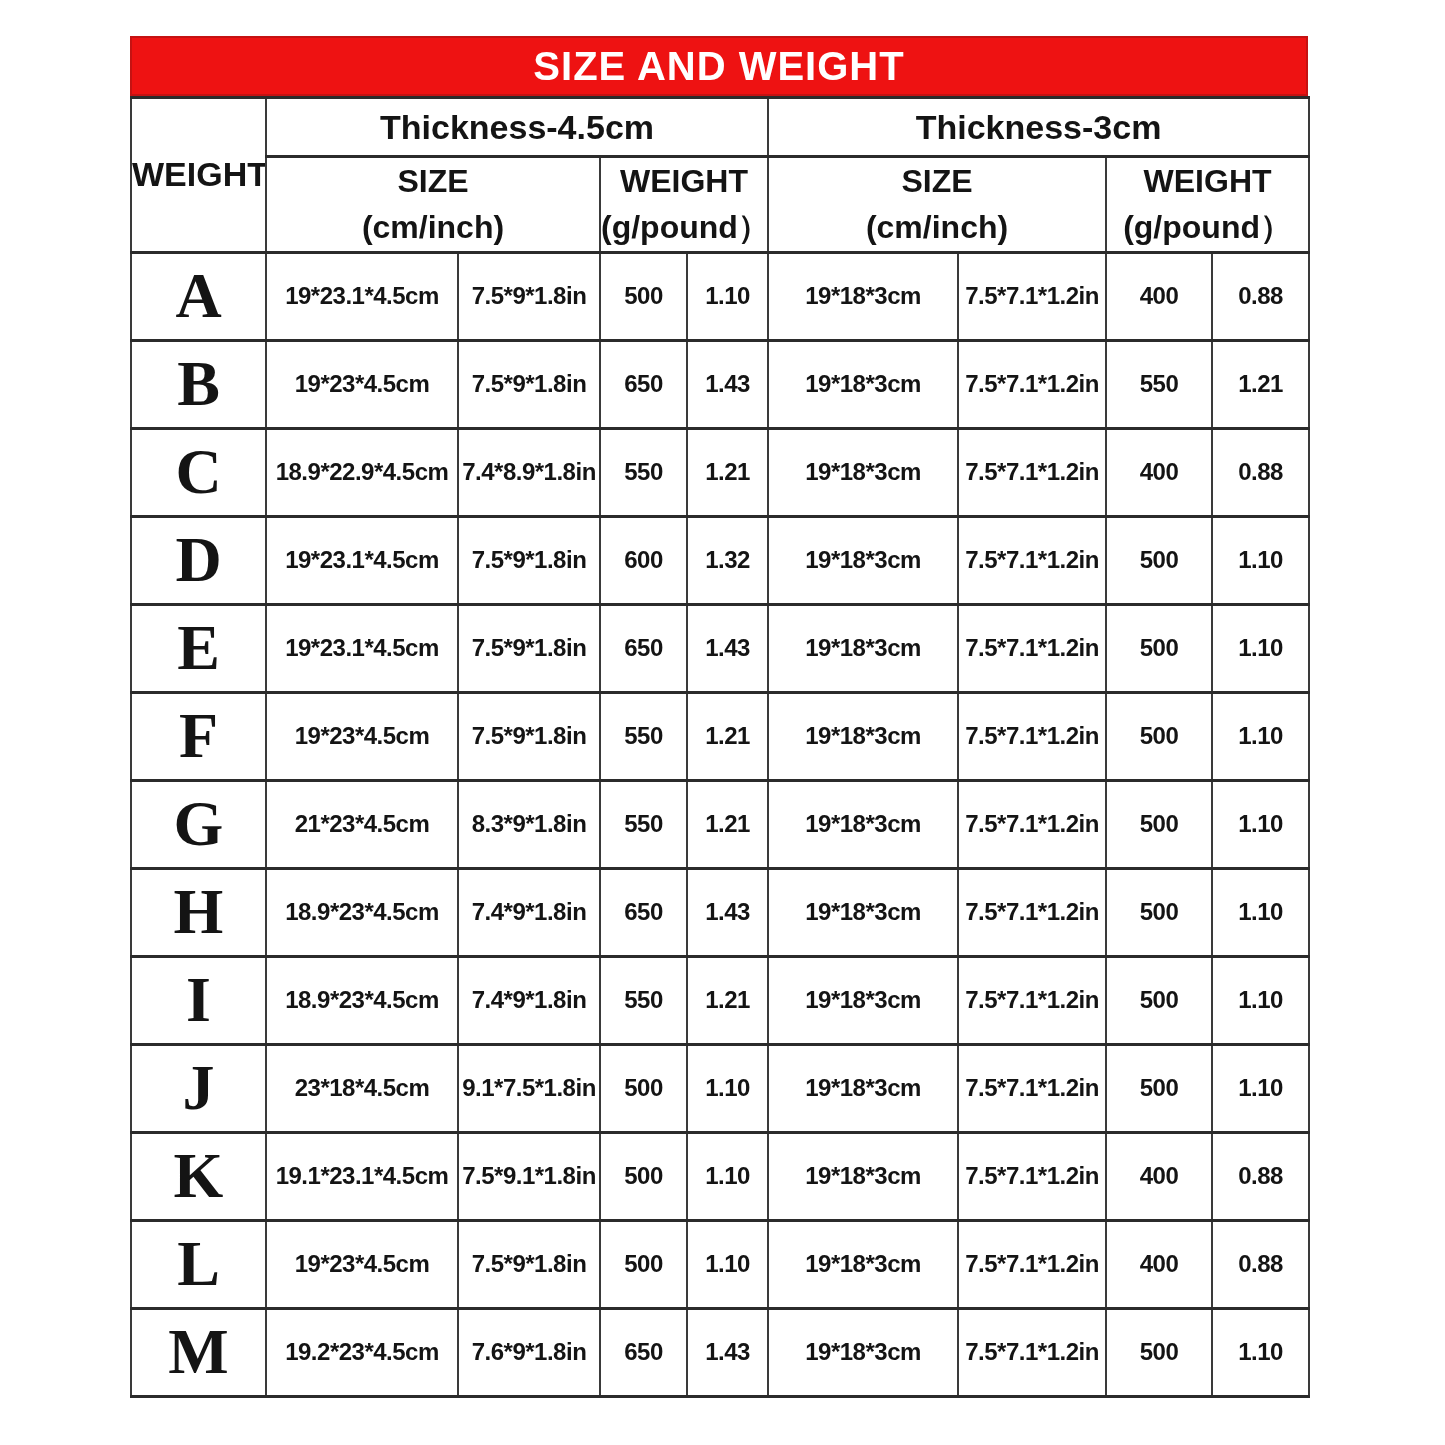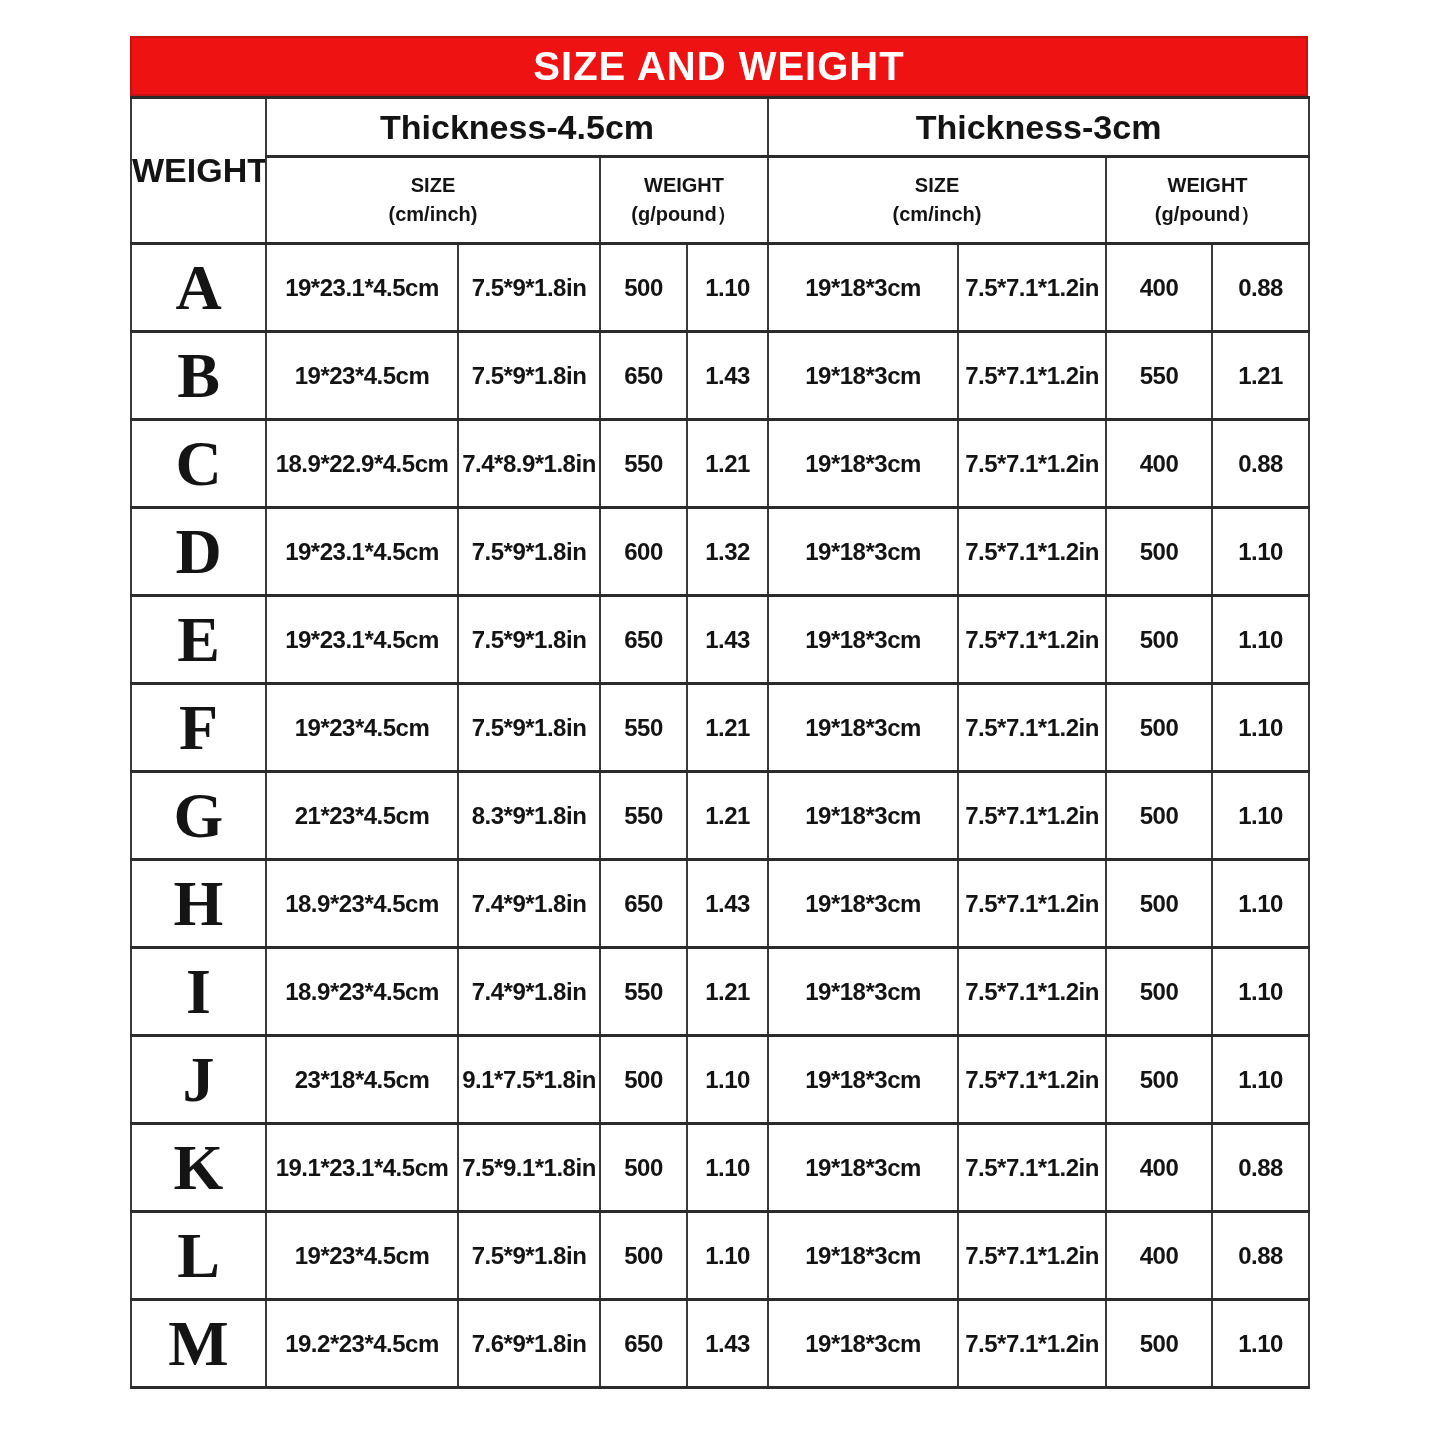--- a/index.html
+++ b/index.html
@@ -50,21 +50,21 @@
     border-top: 3px solid #2b2b2b;
     border-bottom: 3px solid #2b2b2b;
     text-align: center;
     vertical-align: middle;
     font-weight: bold;
     color: #141414;
     padding: 0;
     overflow: hidden;
   }
   tr.h1 th { height: 56px; font-size: 34px; }
-  tr.h2 th { height: 84px; font-size: 20px; line-height: 1.45; }
+  tr.h2 th { height: 84px; font-size: 32px; line-height: 1.45; }
   tbody td {
     height: 85px;
     font-size: 24px;
     letter-spacing: -0.5px;
     white-space: nowrap;
   }
   td.letter {
     font-family: "Liberation Serif", serif;
     font-size: 64px;
     font-weight: bold;

